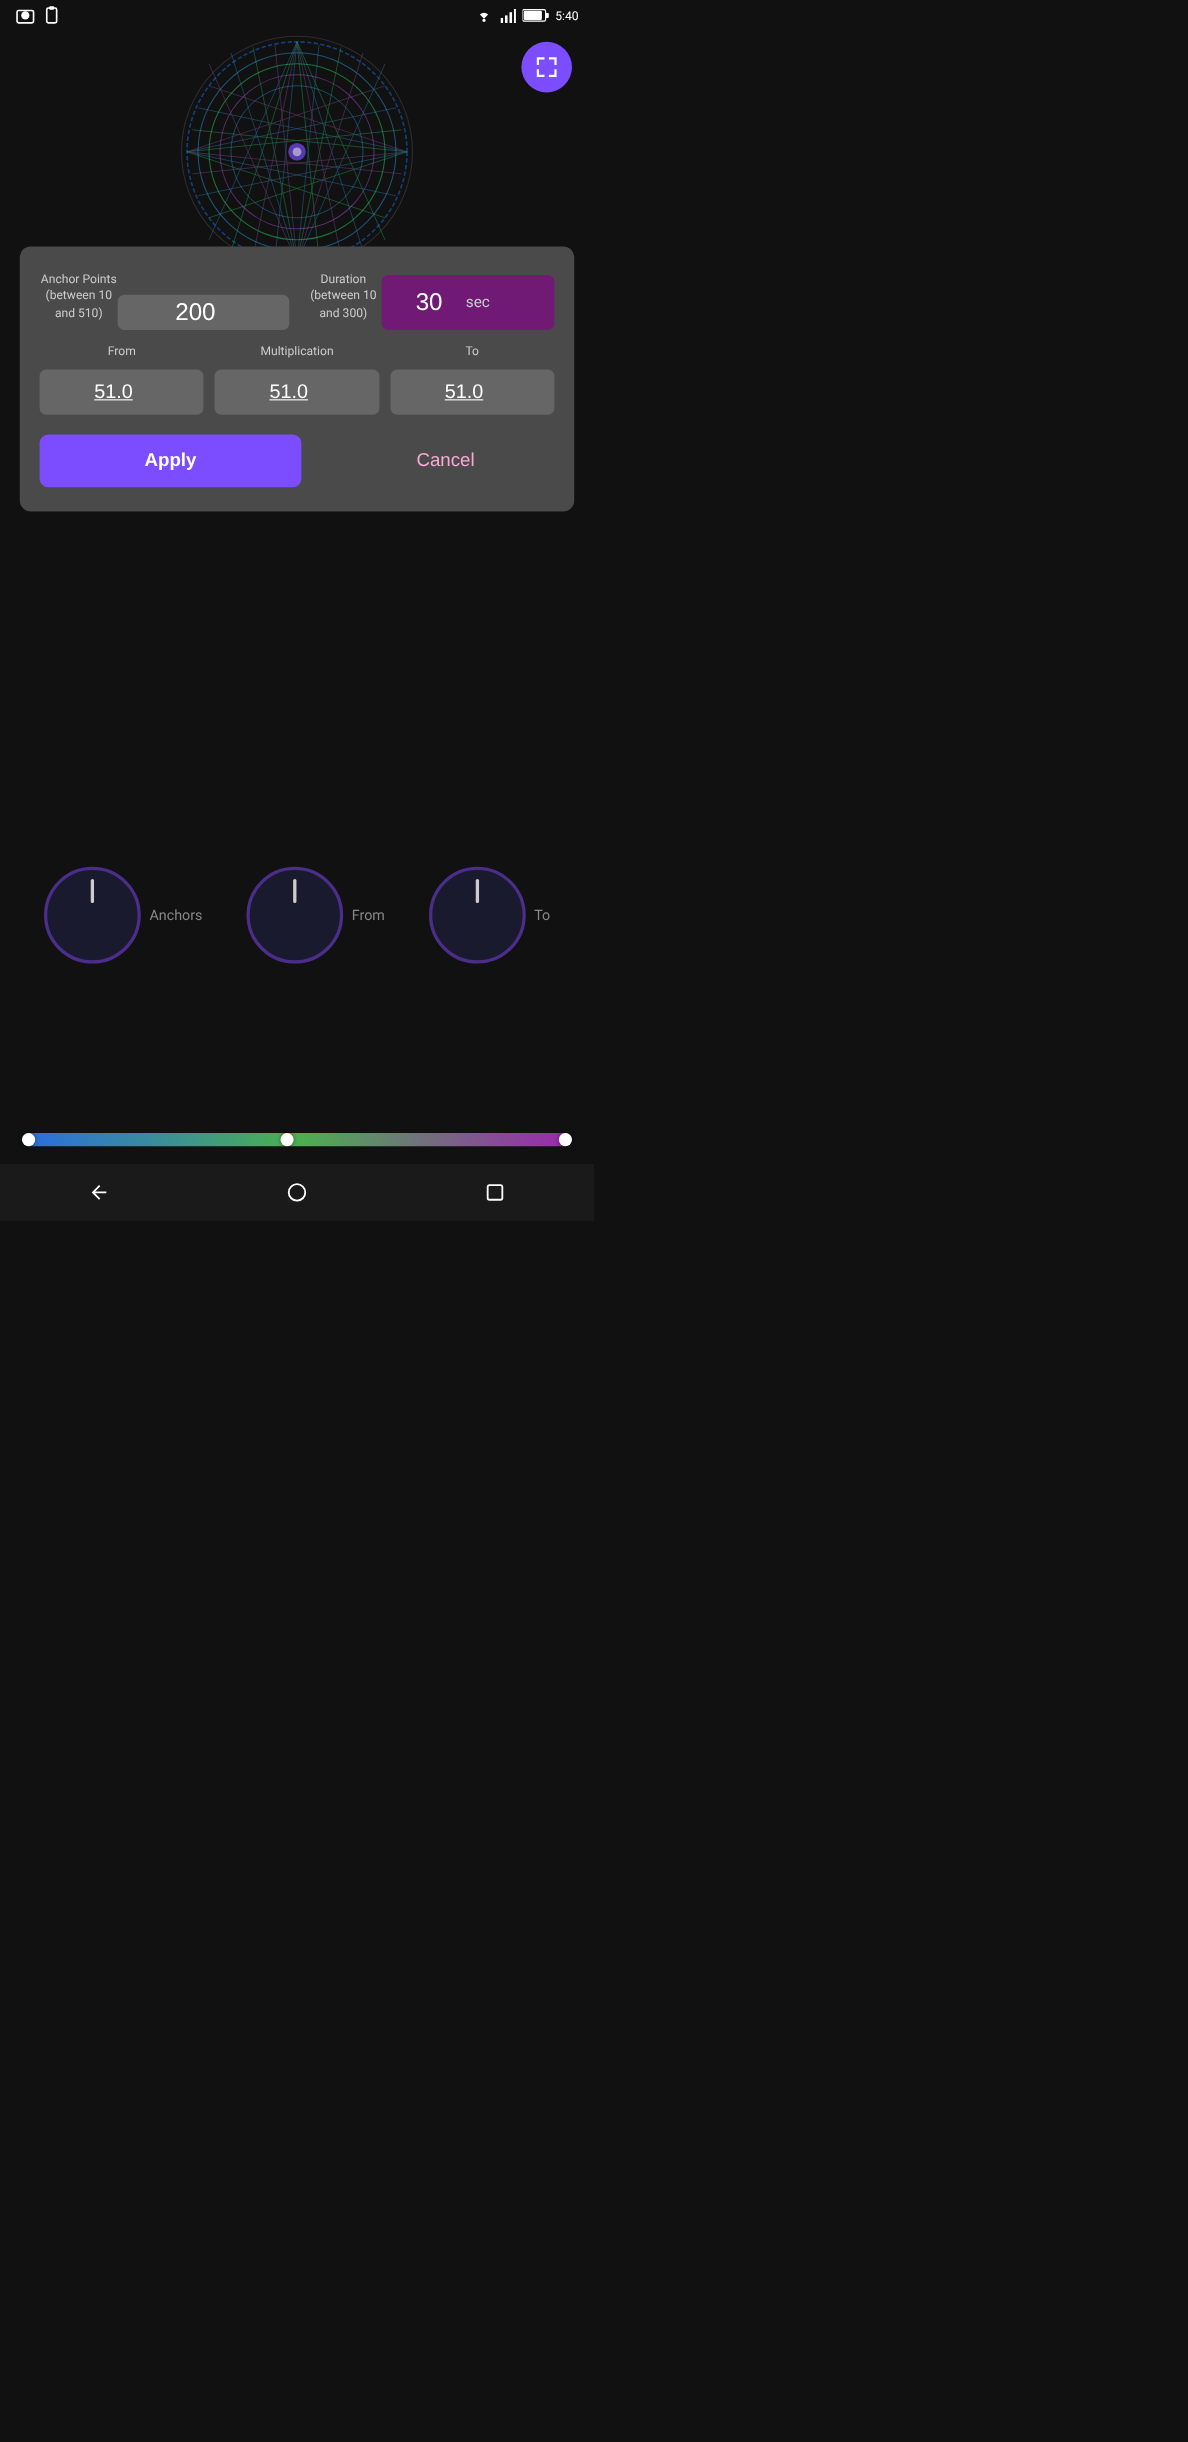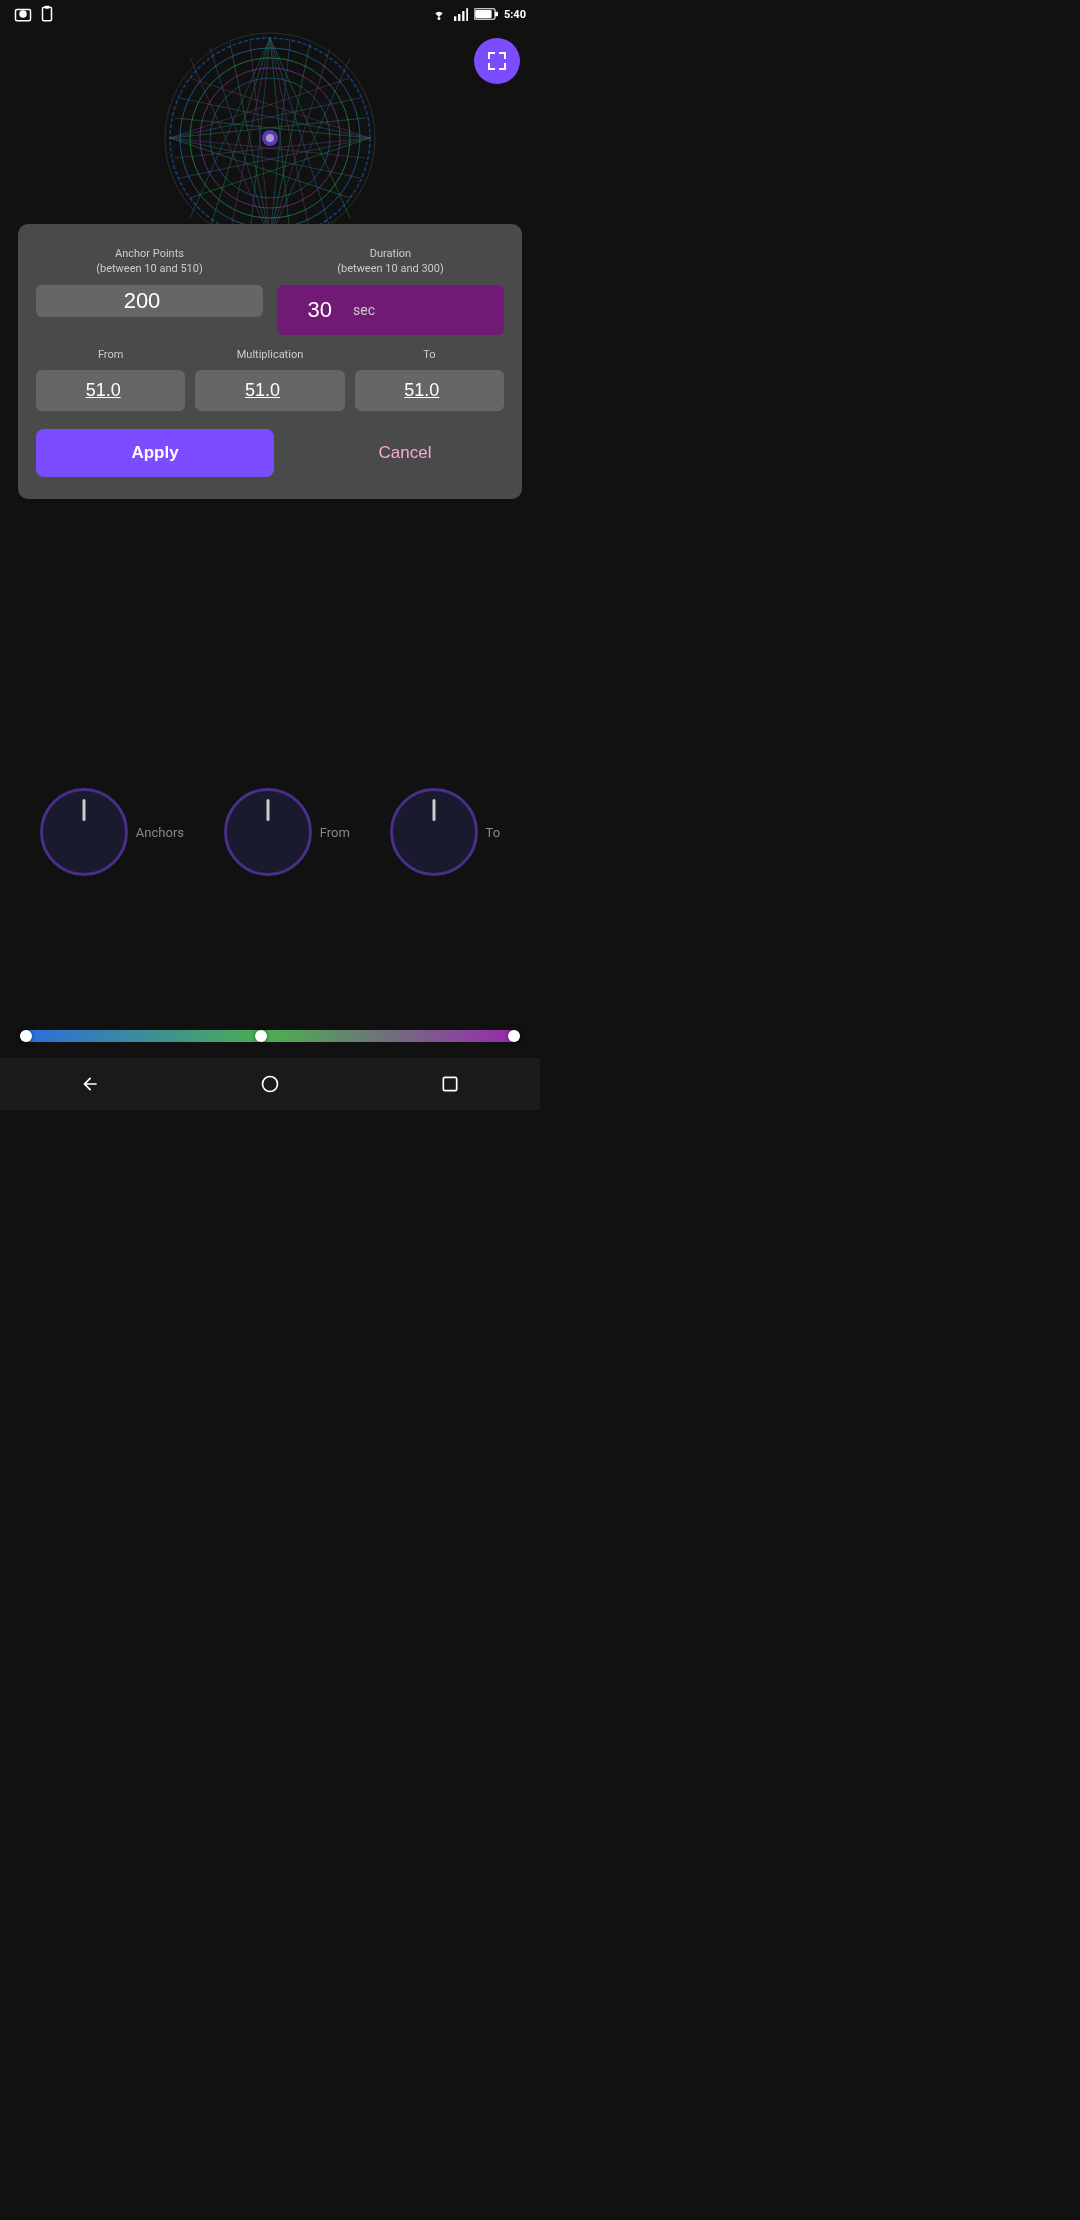--- a/index.html
+++ b/index.html
@@ -23,21 +23,21 @@
       align-items: center;
       justify-content: space-between;
       padding: 0 14px;
       z-index: 100;
     }
     .status-left {
       display: flex; gap: 6px; align-items: center;
     }
     .status-right {
       display: flex; gap: 6px; align-items: center;
-      font-size: 11px; color: #fff; font-weight: 700;
+      font-size: 11px; color: #fff; font-weight: 400;
     }
 
     
     .art-canvas {
       position: absolute;
       top: 28px; left: 0; right: 0;
       height: 220px;
       display: flex; align-items: center; justify-content: center;
       overflow: hidden;
     }
@@ -70,22 +70,22 @@
     .modal-row {
       display: flex;
       justify-content: space-between;
       gap: 14px;
       margin-bottom: 12px;
     }
 
     .modal-field {
       flex: 1;
       display: flex;
-      flex-direction: column;
-      align-items: center;
+      flex-direction: row;
+      align-items: flex-end;
     }
 
     .field-label {
       font-size: 11px;
       color: #ccc;
       text-align: center;
       margin-bottom: 8px;
       line-height: 1.4;
     }
 

